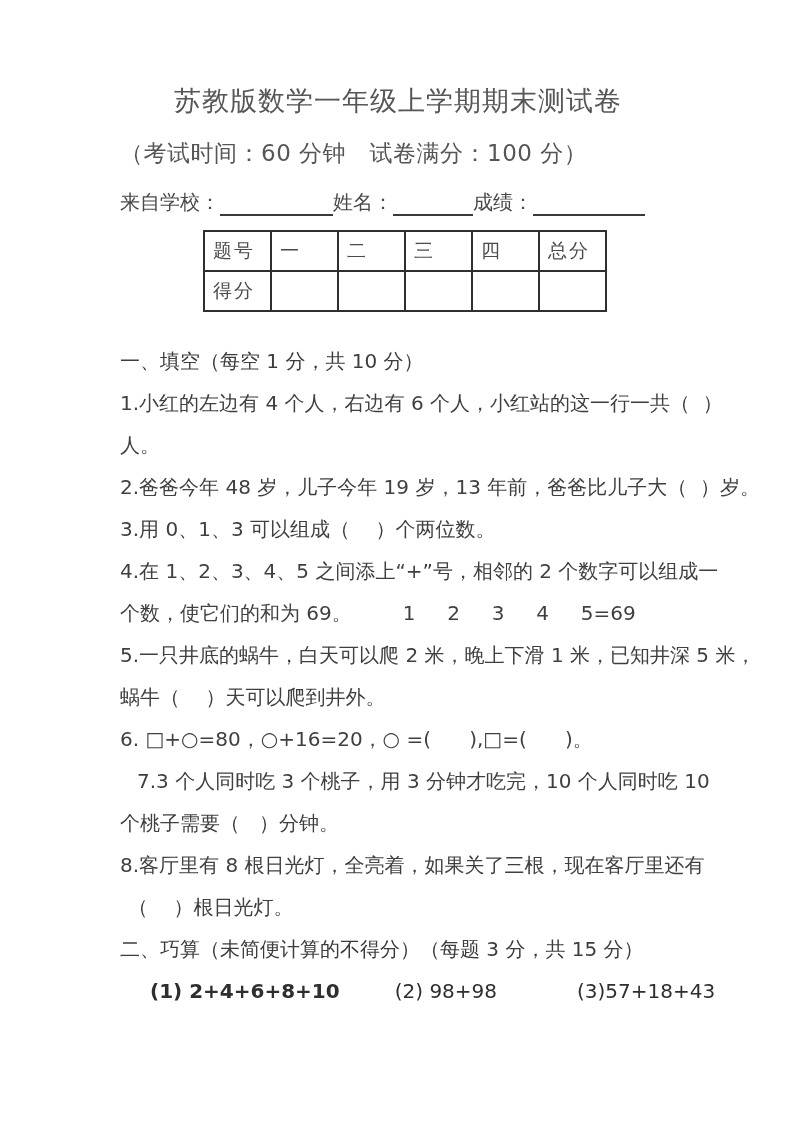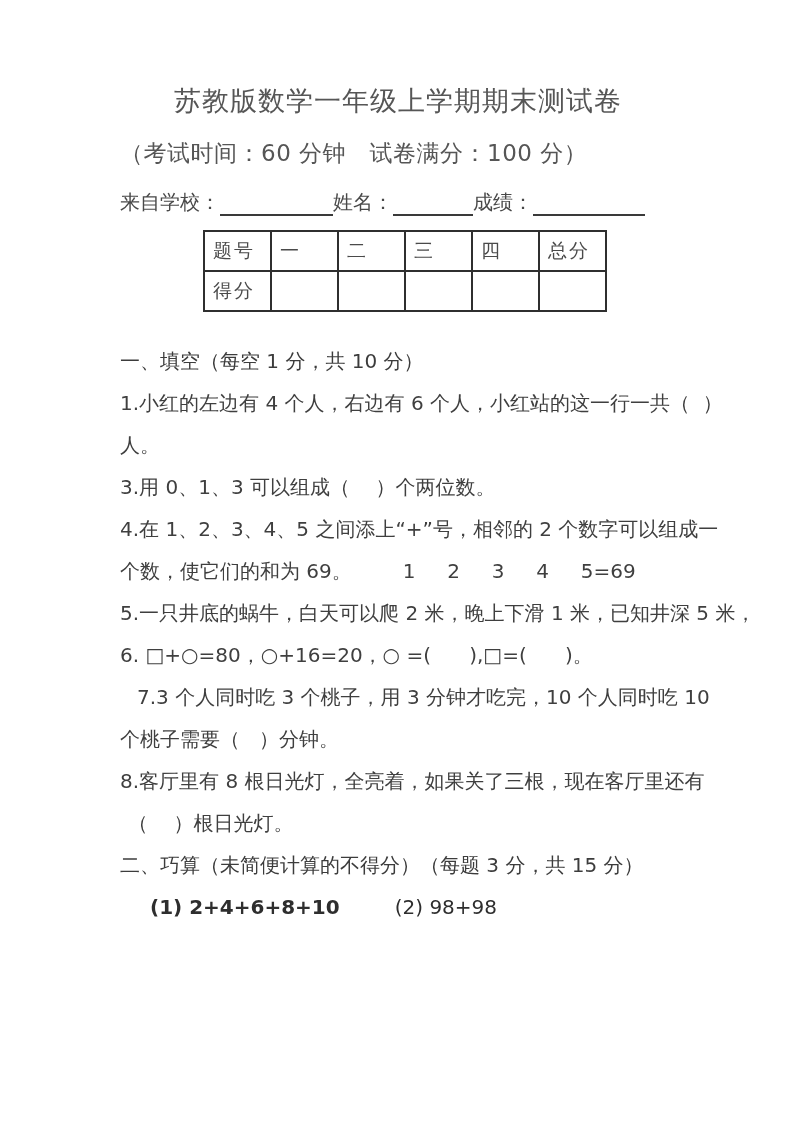--- a/index.html
+++ b/index.html
@@ -120,32 +120,35 @@
           <td></td>
         </tr>
       </tbody>
     </table>
 
     <div class="lines-block">
       <div class="qline heading-line">一、填空（每空 1 分，共 10 分）</div>
 
       <div class="qline">1.小红的左边有 4 个人，右边有 6 个人，小红站的这一行一共（  ）</div>
       <div class="qline">人。</div>
+      <div class="qline">2.爸爸今年 48 岁，儿子今年 19 岁，13 年前，爸爸比儿子大（  ）岁。</div>
       <div class="qline">3.用 0、1、3 可以组成（    ）个两位数。</div>
       <div class="qline">4.在 1、2、3、4、5 之间添上“+”号，相邻的 2 个数字可以组成一</div>
       <div class="qline">个数，使它们的和为 69。        1     2     3     4     5=69</div>
       <div class="qline">5.一只井底的蜗牛，白天可以爬 2 米，晚上下滑 1 米，已知井深 5 米，</div>
+      <div class="qline">蜗牛（    ）天可以爬到井外。</div>
       <div class="qline">6. □+○=80，○+16=20，○ =(      ),□=(      )。</div>
       <div class="qline indent-sm">7.3 个人同时吃 3 个桃子，用 3 分钟才吃完，10 个人同时吃 10</div>
       <div class="qline">个桃子需要（   ）分钟。</div>
       <div class="qline">8.客厅里有 8 根日光灯，全亮着，如果关了三根，现在客厅里还有</div>
       <div class="qline indent-xs">（    ）根日光灯。</div>
 
       <div class="qline heading-line">二、巧算（未简便计算的不得分）（每题 3 分，共 15 分）</div>
 
       <div class="calc-row">
         <span class="calc-1">(1) 2+4+6+8+10</span>
         <span class="calc-2">(2) 98+98</span>
+        <span class="calc-3">(3)57+18+43</span>
       </div>
     </div>
 
   </div>
 </div>
 
 </body></html>

